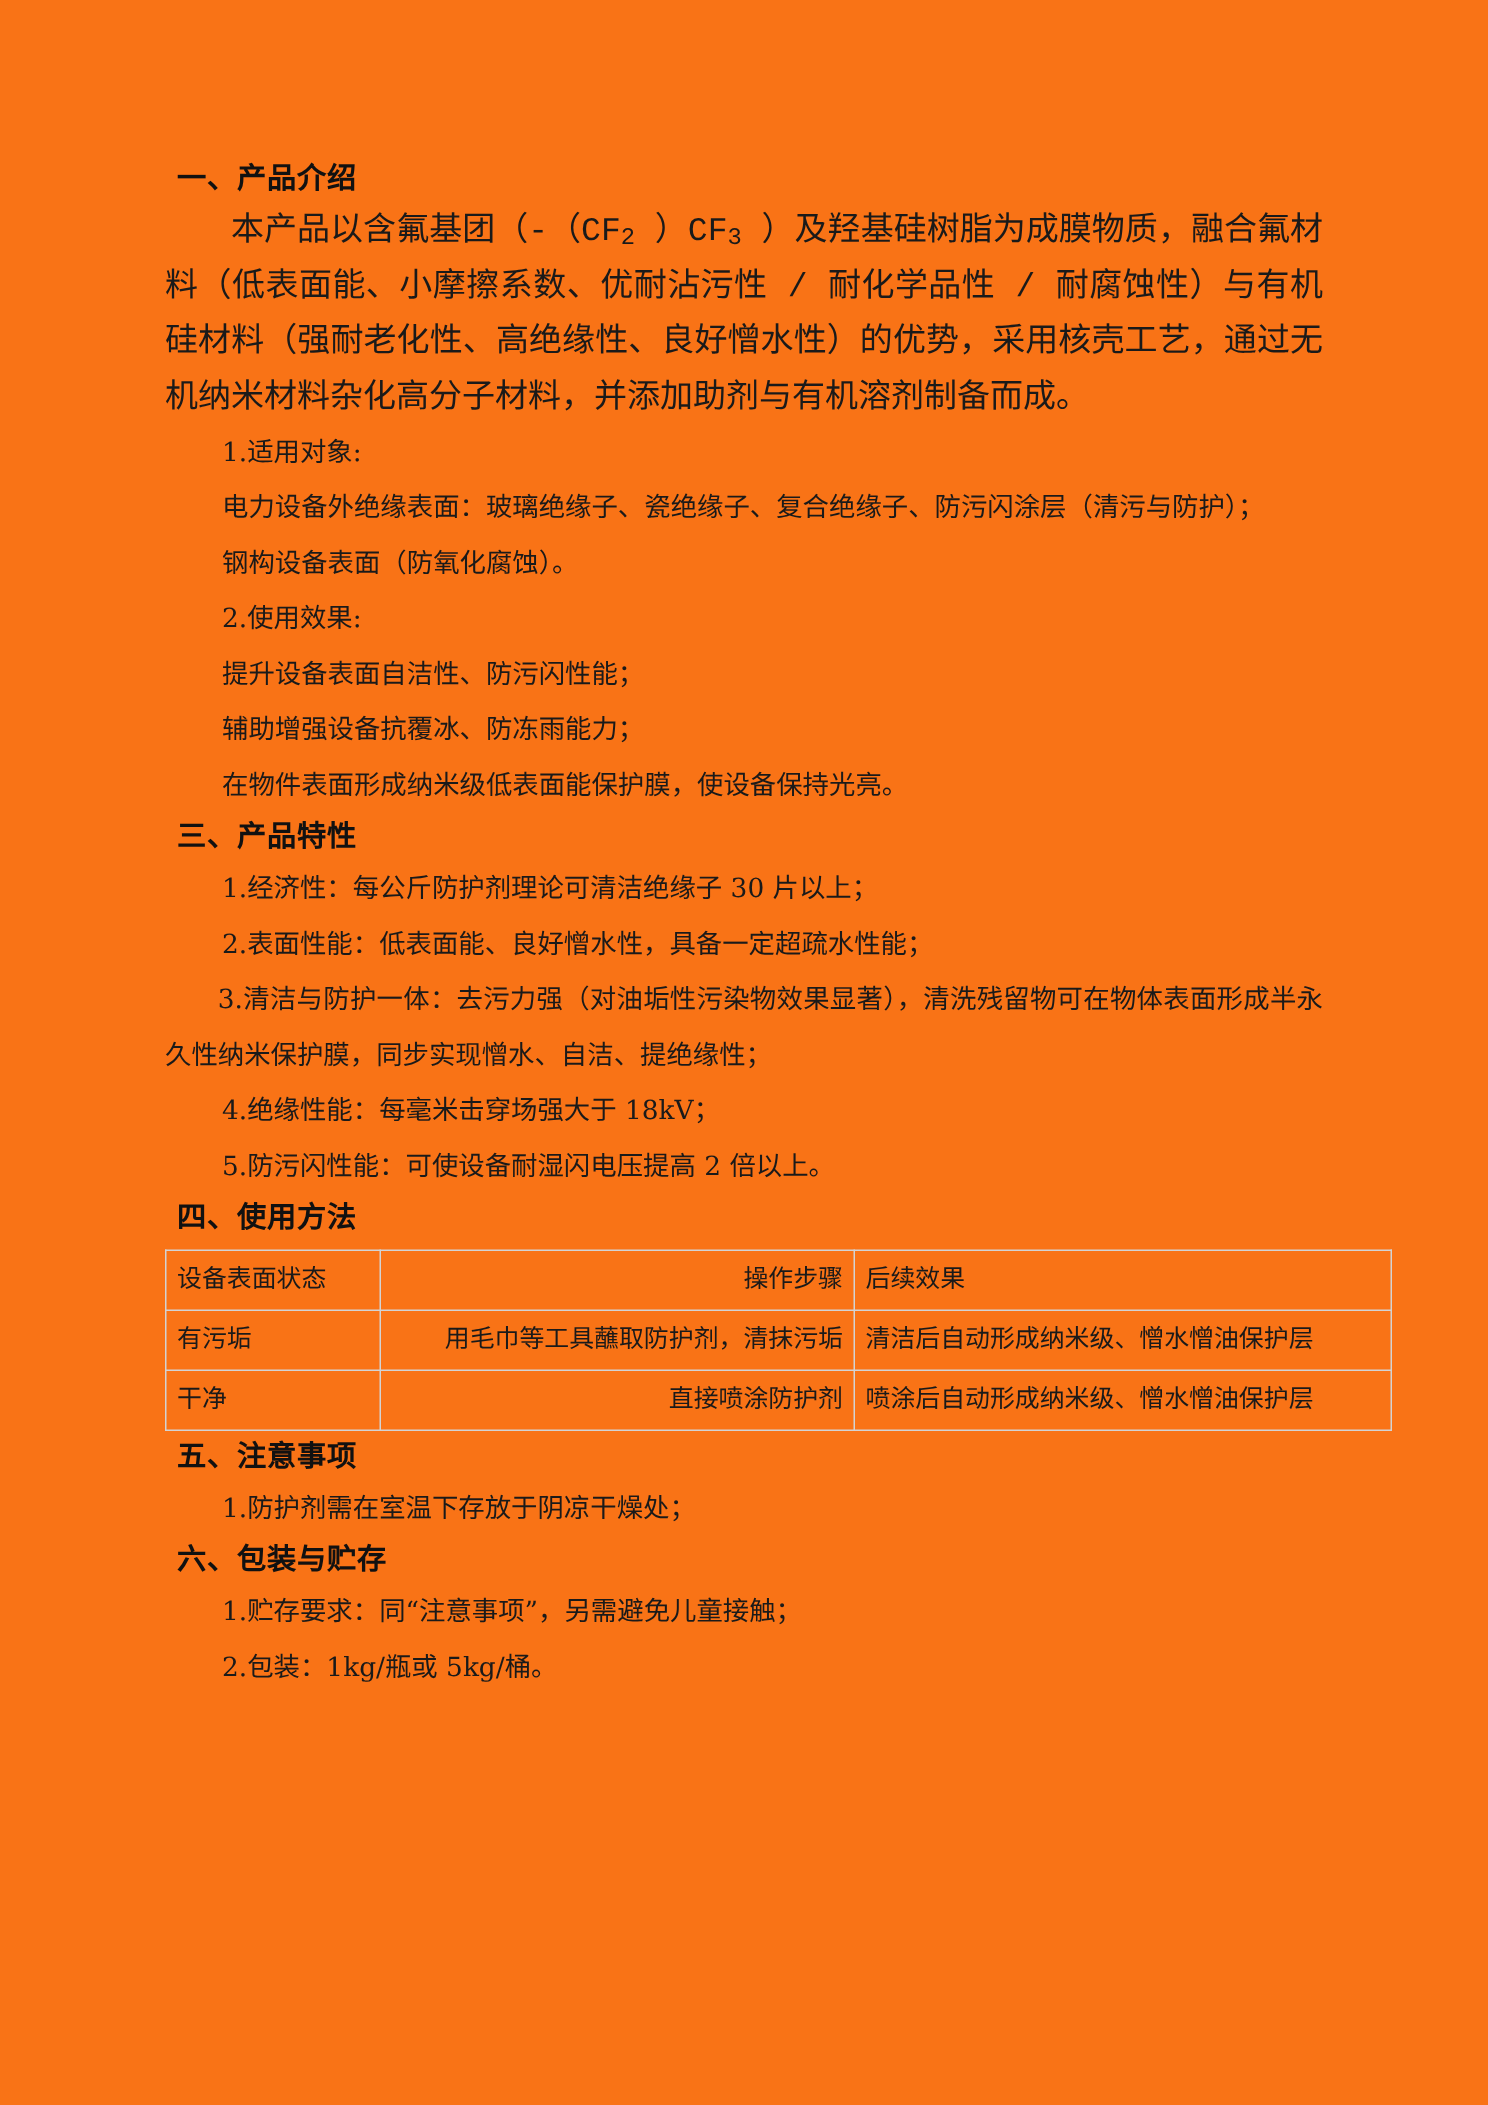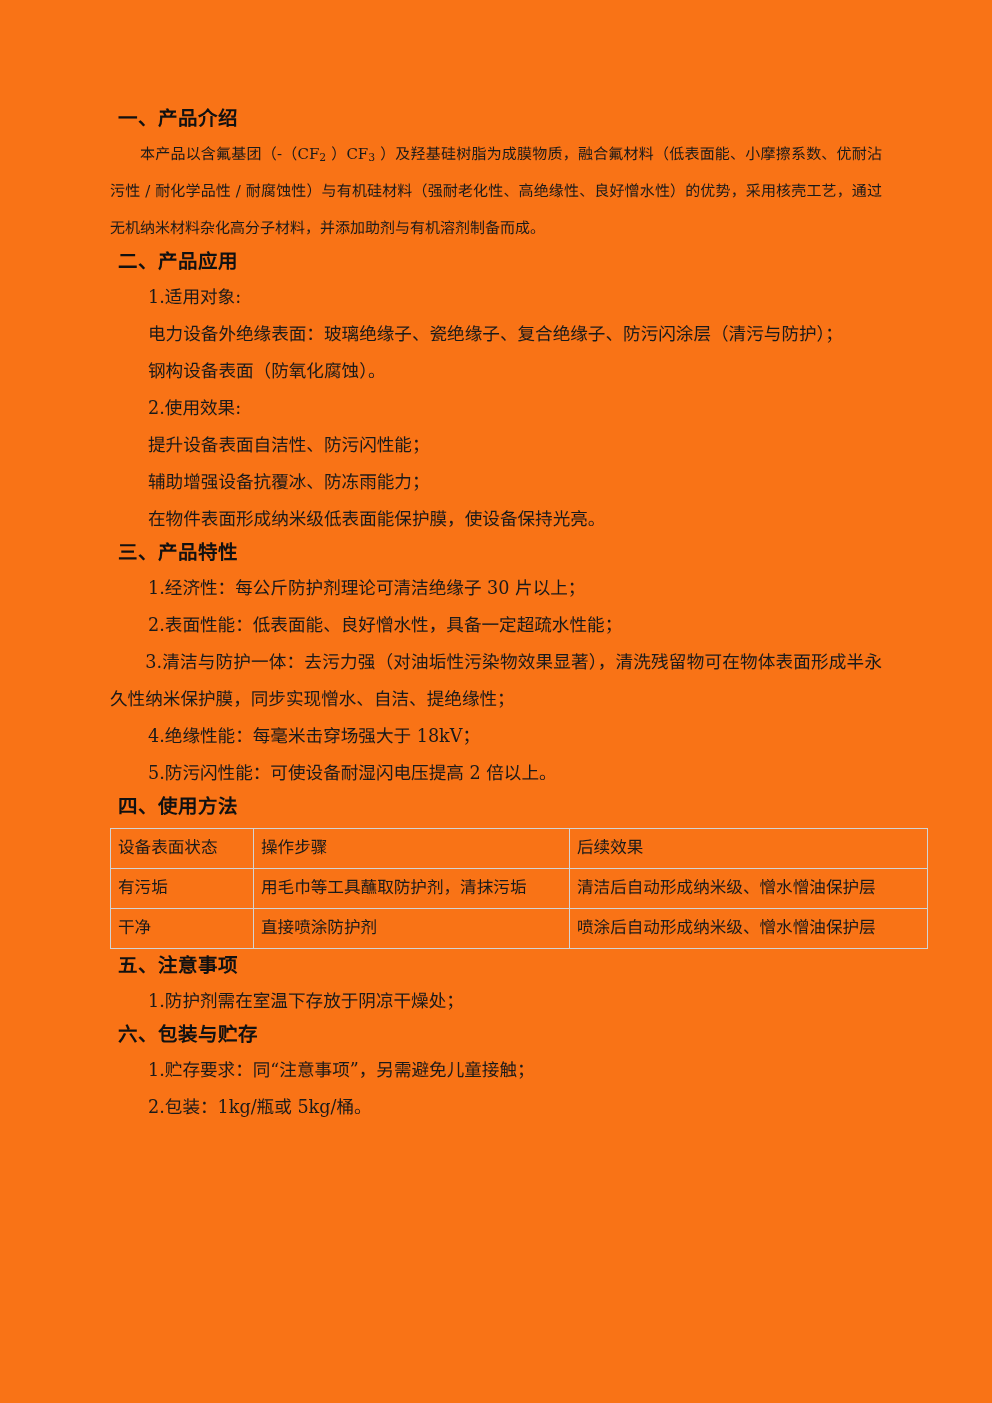--- a/index.html
+++ b/index.html
@@ -38,26 +38,27 @@
     line-height: 30px;
     letter-spacing: 0.5px;
     color: #111111;
     margin: 0 0 2px 8px;
     white-space: nowrap;
   }
   .section-heading.tight { margin-bottom: 0; }
 
   
   .para {
-    font-size: 15px;
+    font-size: 22px;
     line-height: 37px;
     color: #1a1a1a;
     margin: 0;
     text-align: justify;
     text-justify: inter-ideograph;
+    font-family: Liberation Mono, monospace;
   }
   .para.indent2 { text-indent: 2em; }
 
   .lines {
     margin: 0;
     padding: 0;
     list-style: none;
   }
   .lines li {
     font-size: 17.6px;
@@ -92,33 +93,32 @@
     font-size: 16.6px;
     line-height: 22px;
     color: #1a1a1a;
     padding: 8px 7px 9px 7px;
     vertical-align: middle;
     font-family: "DejaVu Serif", "Liberation Serif", serif;
     white-space: nowrap;
     overflow: hidden;
   }
   .usage-table .col-a { width: 128px; }
-  .usage-table .col-b { width: 301px; }
+  .usage-table .col-b { width: 301px; text-align: right; }
   .usage-table .col-c { width: 343px; }
 </style>
 </head>
 <body>
 
 <div class="page">
   <div class="doc-body">
 
     <h2 class="section-heading">一、产品介绍</h2>
     <p class="para indent2"><span>本产品以含氟基团（-（CF</span><sub>2</sub><span> ）CF</span><sub>3</sub><span> ）及羟基硅树脂为成膜物质，融合氟材料（低表面能、小摩擦系数、优耐沾污性 / 耐化学品性 / 耐腐蚀性）与有机硅材料（强耐老化性、高绝缘性、良好憎水性）的优势，采用核壳工艺，通过无机纳米材料杂化高分子材料，并添加助剂与有机溶剂制备而成。</span></p>
 
-    <h2 class="section-heading">二、产品应用</h2>
     <ul class="lines">
       <li>1.适用对象:</li>
       <li>电力设备外绝缘表面：玻璃绝缘子、瓷绝缘子、复合绝缘子、防污闪涂层（清污与防护）；</li>
       <li>钢构设备表面（防氧化腐蚀）。</li>
       <li>2.使用效果:</li>
       <li>提升设备表面自洁性、防污闪性能；</li>
       <li>辅助增强设备抗覆冰、防冻雨能力；</li>
       <li>在物件表面形成纳米级低表面能保护膜，使设备保持光亮。</li>
     </ul>
 

